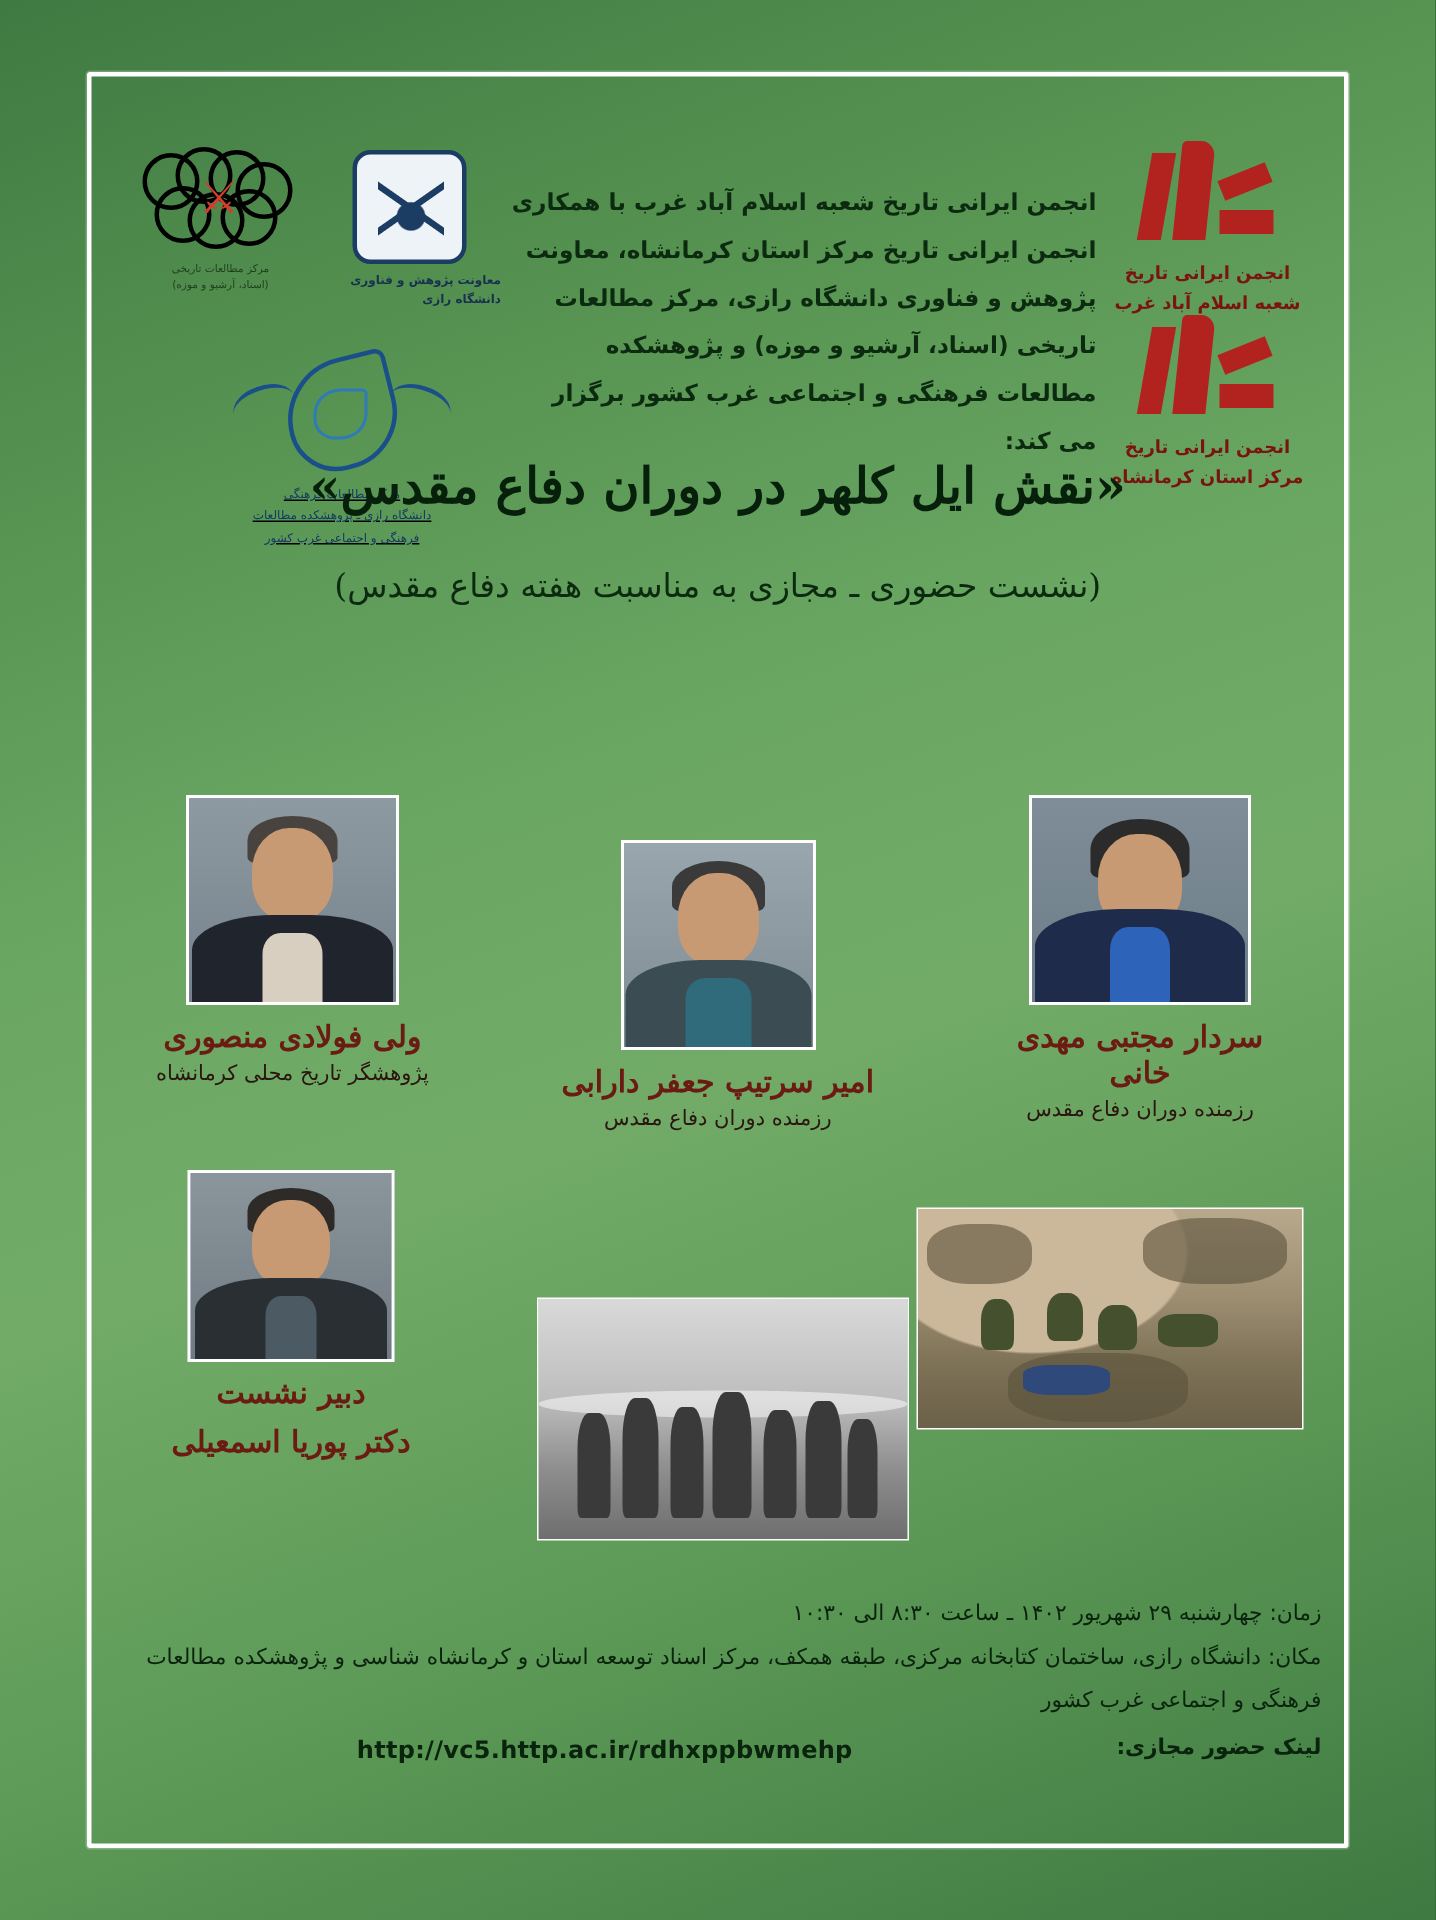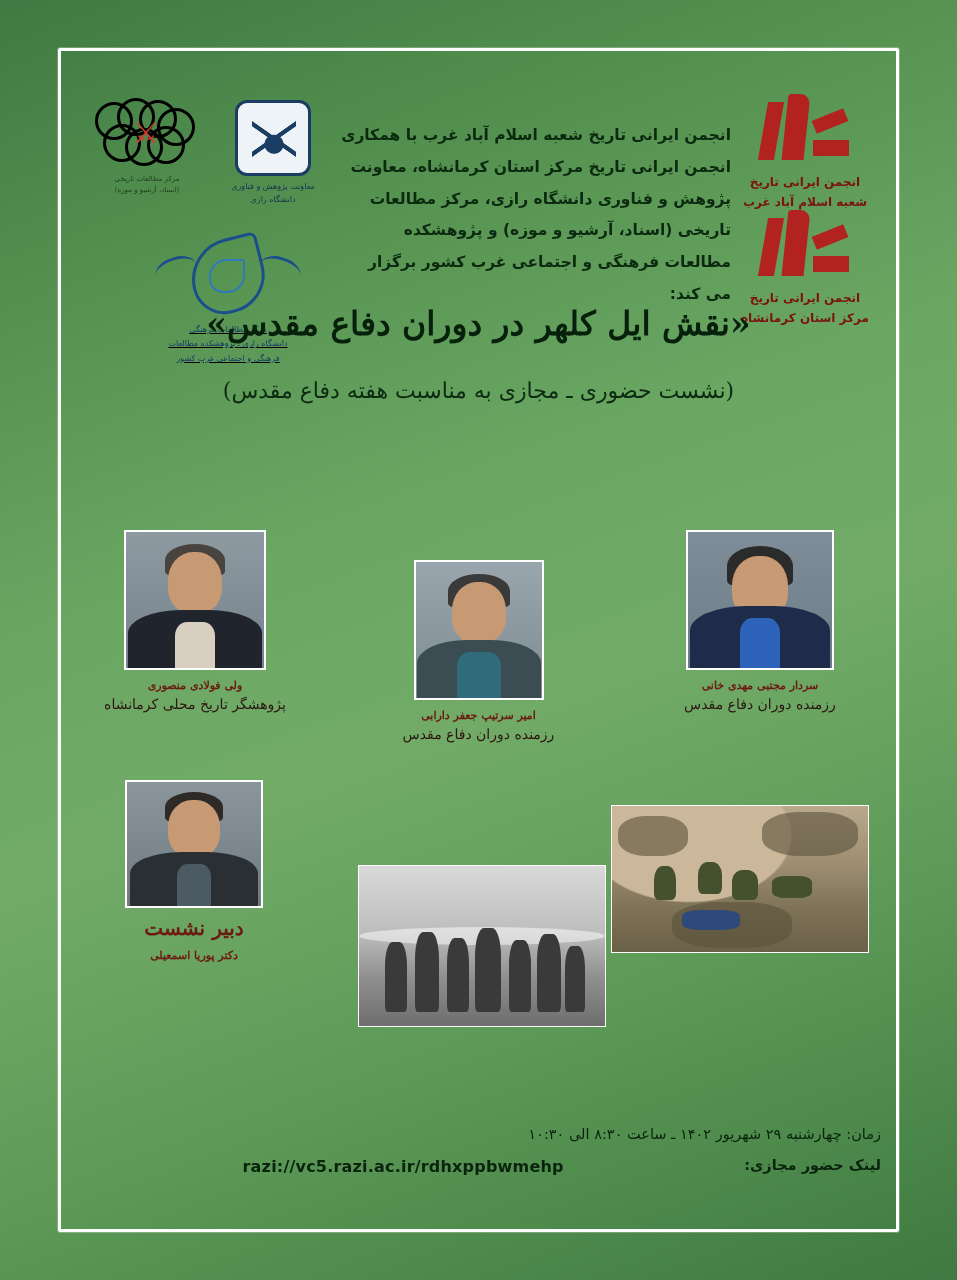--- a/index.html
+++ b/index.html
@@ -43,21 +43,21 @@
   .r5 { left: 8px;  top: 26px; border-color: #8e44ad; }
   .r6 { left: 30px; top: 30px; border-color: #18a0a0; }
   .r7 { left: 52px; top: 28px; border-color: #c0392b; }
   .flag-emblem {
     position: absolute; left: 34px; top: 18px; width: 34px; height: 36px;
     color: #d43c2f; font-size: 30px; line-height: 34px; text-align: center;
   }
   .logo-cap { font-size: 7px; color: #1d3f1d; line-height: 1.5; margin-top: 4px; }
 
   .logo-moavenat {
-    position: absolute; left: 142px; top: 40px; width: 122px; text-align: center;
+    position: absolute; left: 142px; top: 40px; width: 122px; text-align: right; font-weight: bold;
   }
   .moavenat-mark {
     width: 76px; height: 76px; margin: 0 auto;
     border: 3px solid #1c3d63; border-radius: 12px;
     position: relative; background: #eef3f7;
   }
   .moavenat-mark::before {
     content: ""; position: absolute; left: 14px; top: 14px; width: 44px; height: 44px;
     background:
       radial-gradient(circle at 50% 62%, #1c3d63 0 9px, transparent 10px),
@@ -153,21 +153,21 @@
   }
   .photo .body {
     position: absolute; left: 50%; bottom: 0; transform: translateX(-50%);
     border-radius: 40% 40% 0 0;
   }
   .photo .shirt {
     position: absolute; left: 50%; bottom: 0; transform: translateX(-50%);
     border-radius: 30% 30% 0 0;
   }
   .sp-name {
-    color: #6b1b12; font-weight: bold; font-size: 11px; margin-top: 9px;
+    color: #6b1b12; font-weight: bold; font-size: 20px; margin-top: 9px;
     font-family: "DejaVu Serif", "Liberation Serif", serif;
   }
   .sp-role {
     color: #2a1510; font-size: 14px; margin-top: 4px;
     font-family: "DejaVu Serif", "Liberation Serif", serif;
   }
 
   #sp-1 { right: 22px; top: 470px; width: 210px; }
   #sp-1 .photo { width: 148px; height: 140px; margin: 0 auto; }
   #sp-2 { left: 0; right: 0; margin: 0 auto; top: 500px; width: 210px; }
@@ -356,20 +356,24 @@
       <span class="soldier" style="left:150px;width:22px;height:72px"></span>
       <span class="soldier" style="left:178px;width:24px;height:78px"></span>
       <span class="soldier" style="left:206px;width:20px;height:66px"></span>
     </div>
 
     <div class="footer">
       <div class="f-line">
         <span>زمان:</span>
         <span>چهارشنبه ۲۹ شهریور ۱۴۰۲ ـ ساعت ۸:۳۰ الی ۱۰:۳۰</span>
       </div>
+      <div class="f-line">
+        <span>مکان:</span>
+        <span>دانشگاه رازی، ساختمان کتابخانه مرکزی، طبقه همکف، مرکز اسناد توسعه استان و کرمانشاه شناسی و پژوهشکده مطالعات فرهنگی و اجتماعی غرب کشور</span>
+      </div>
       <div class="f-link">
         <span>لینک حضور مجازی:</span>
-        <span class="url">razi://vc5.razi.ac.ir/rdhxppbwmehp</span>
+        <span class="url">http://vc5.http.ac.ir/rdhxppbwmehp</span>
       </div>
     </div>
 
   </div>
 </div>
 
 </body></html>

